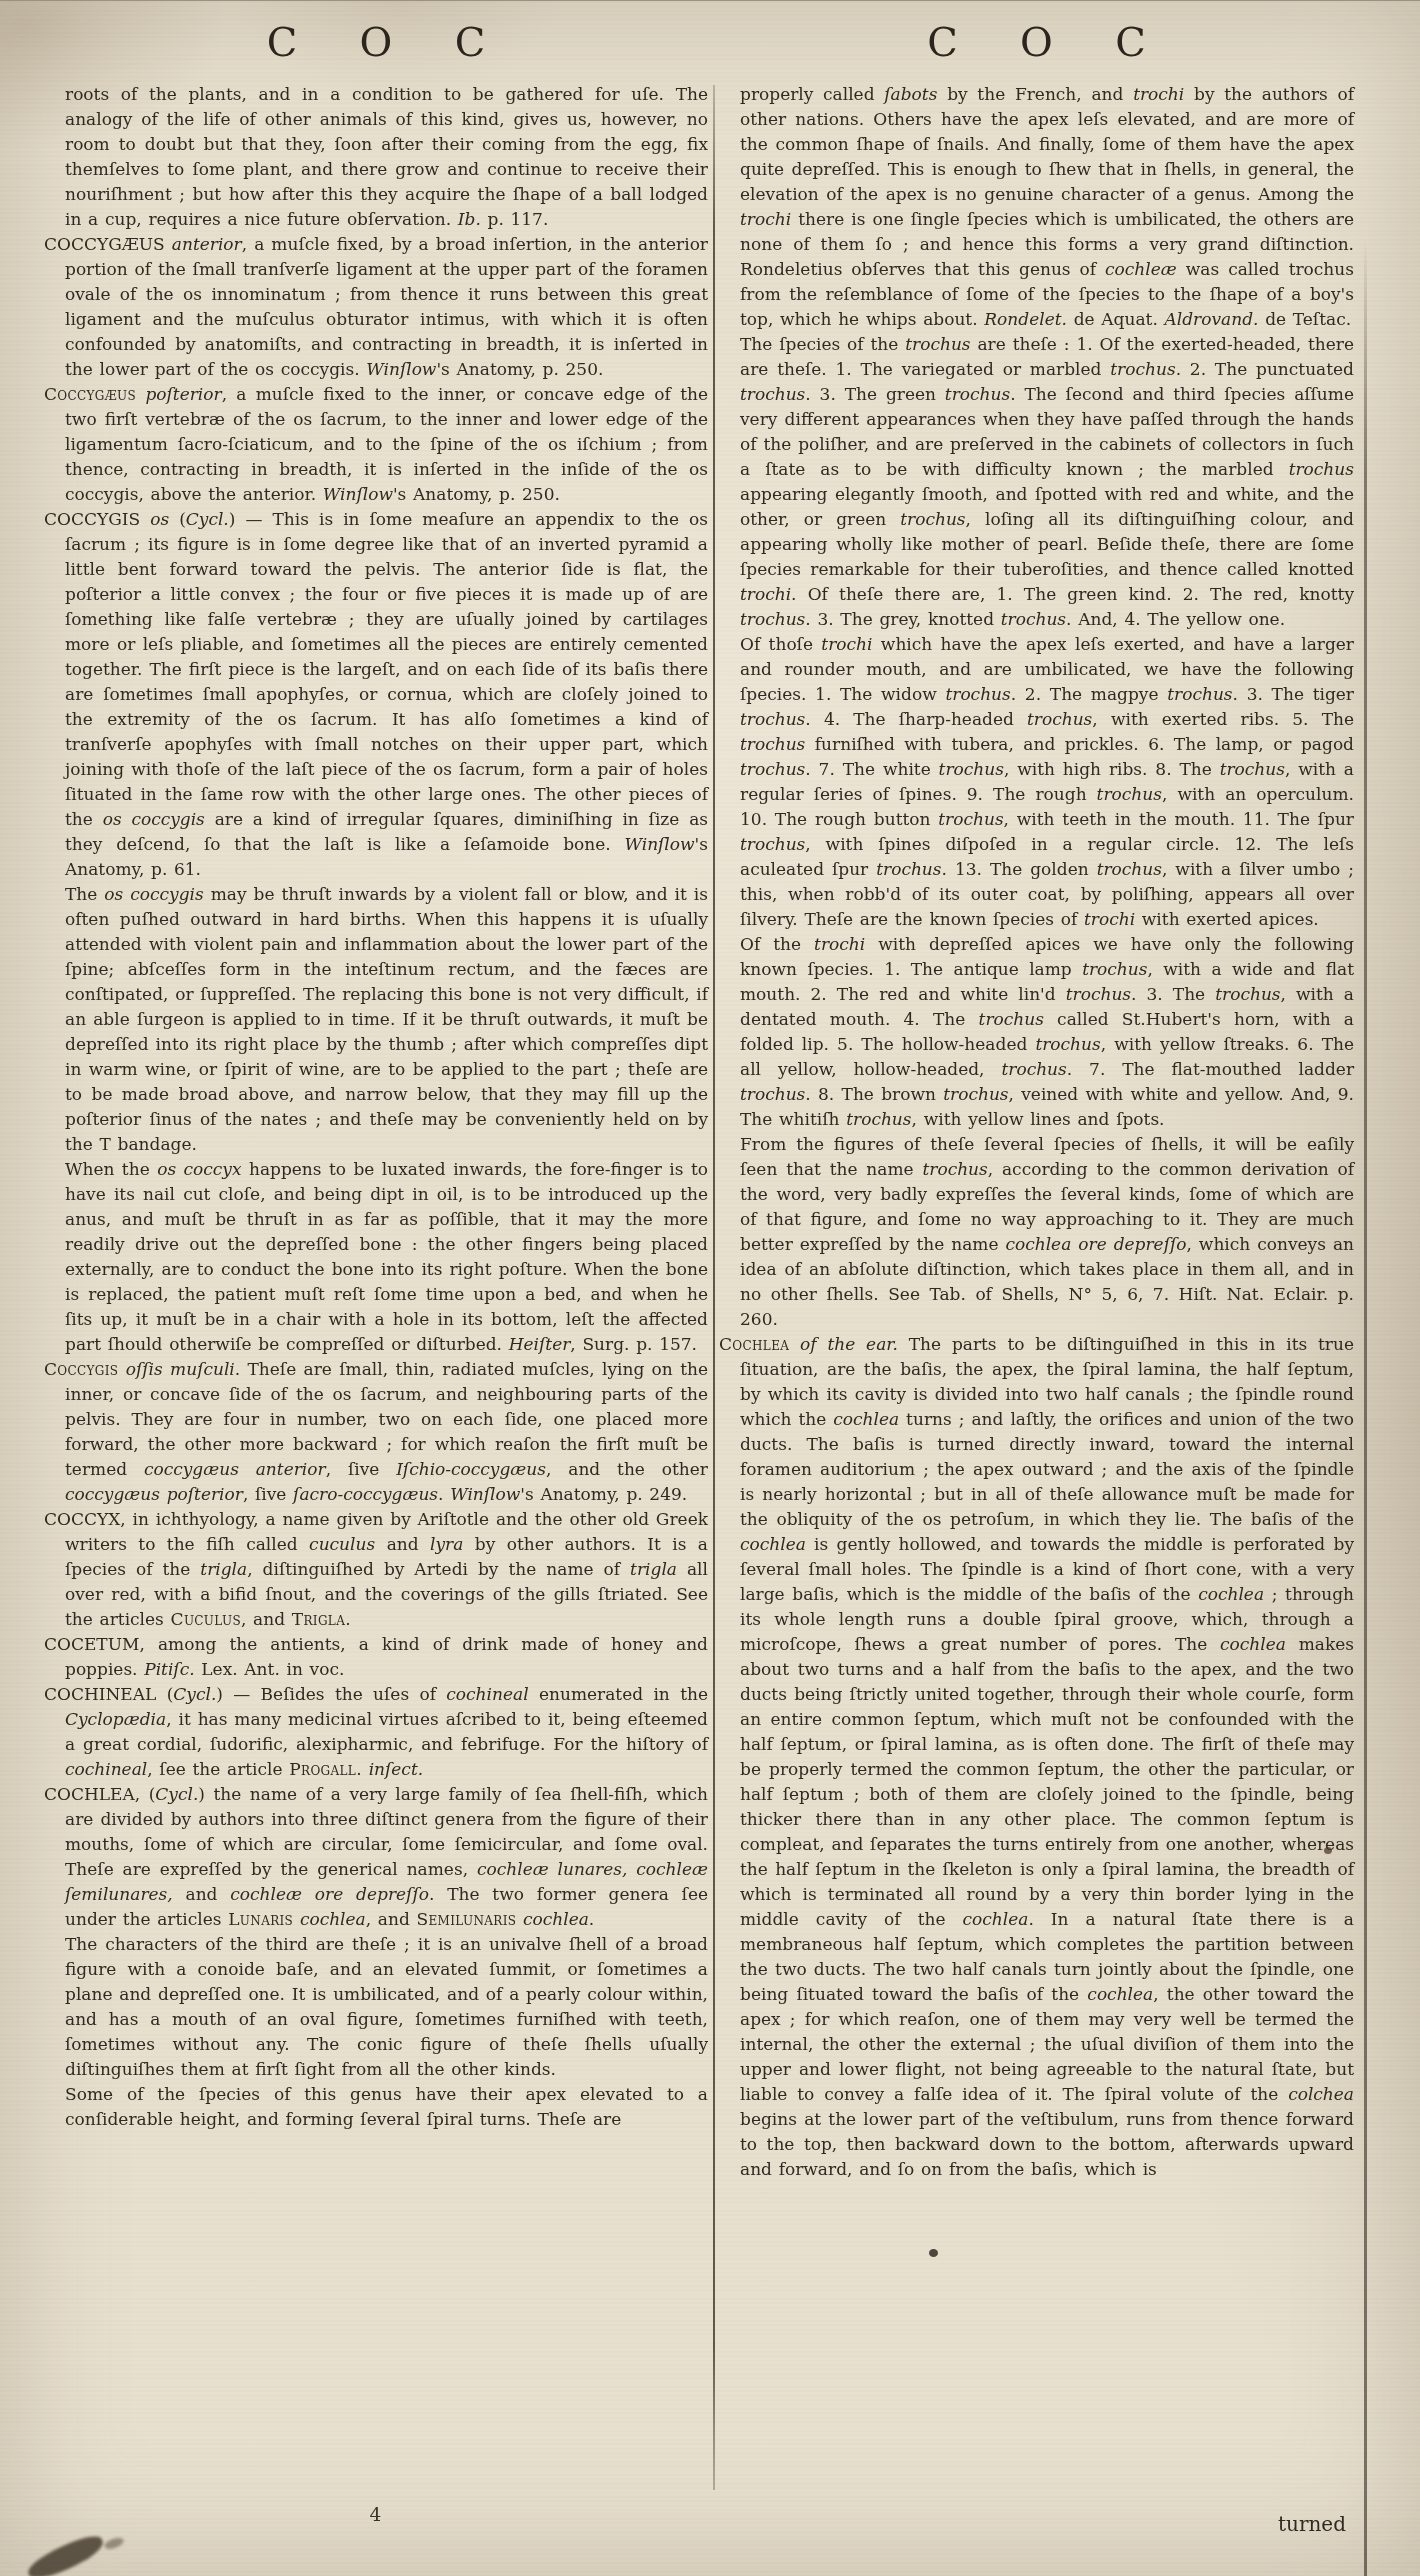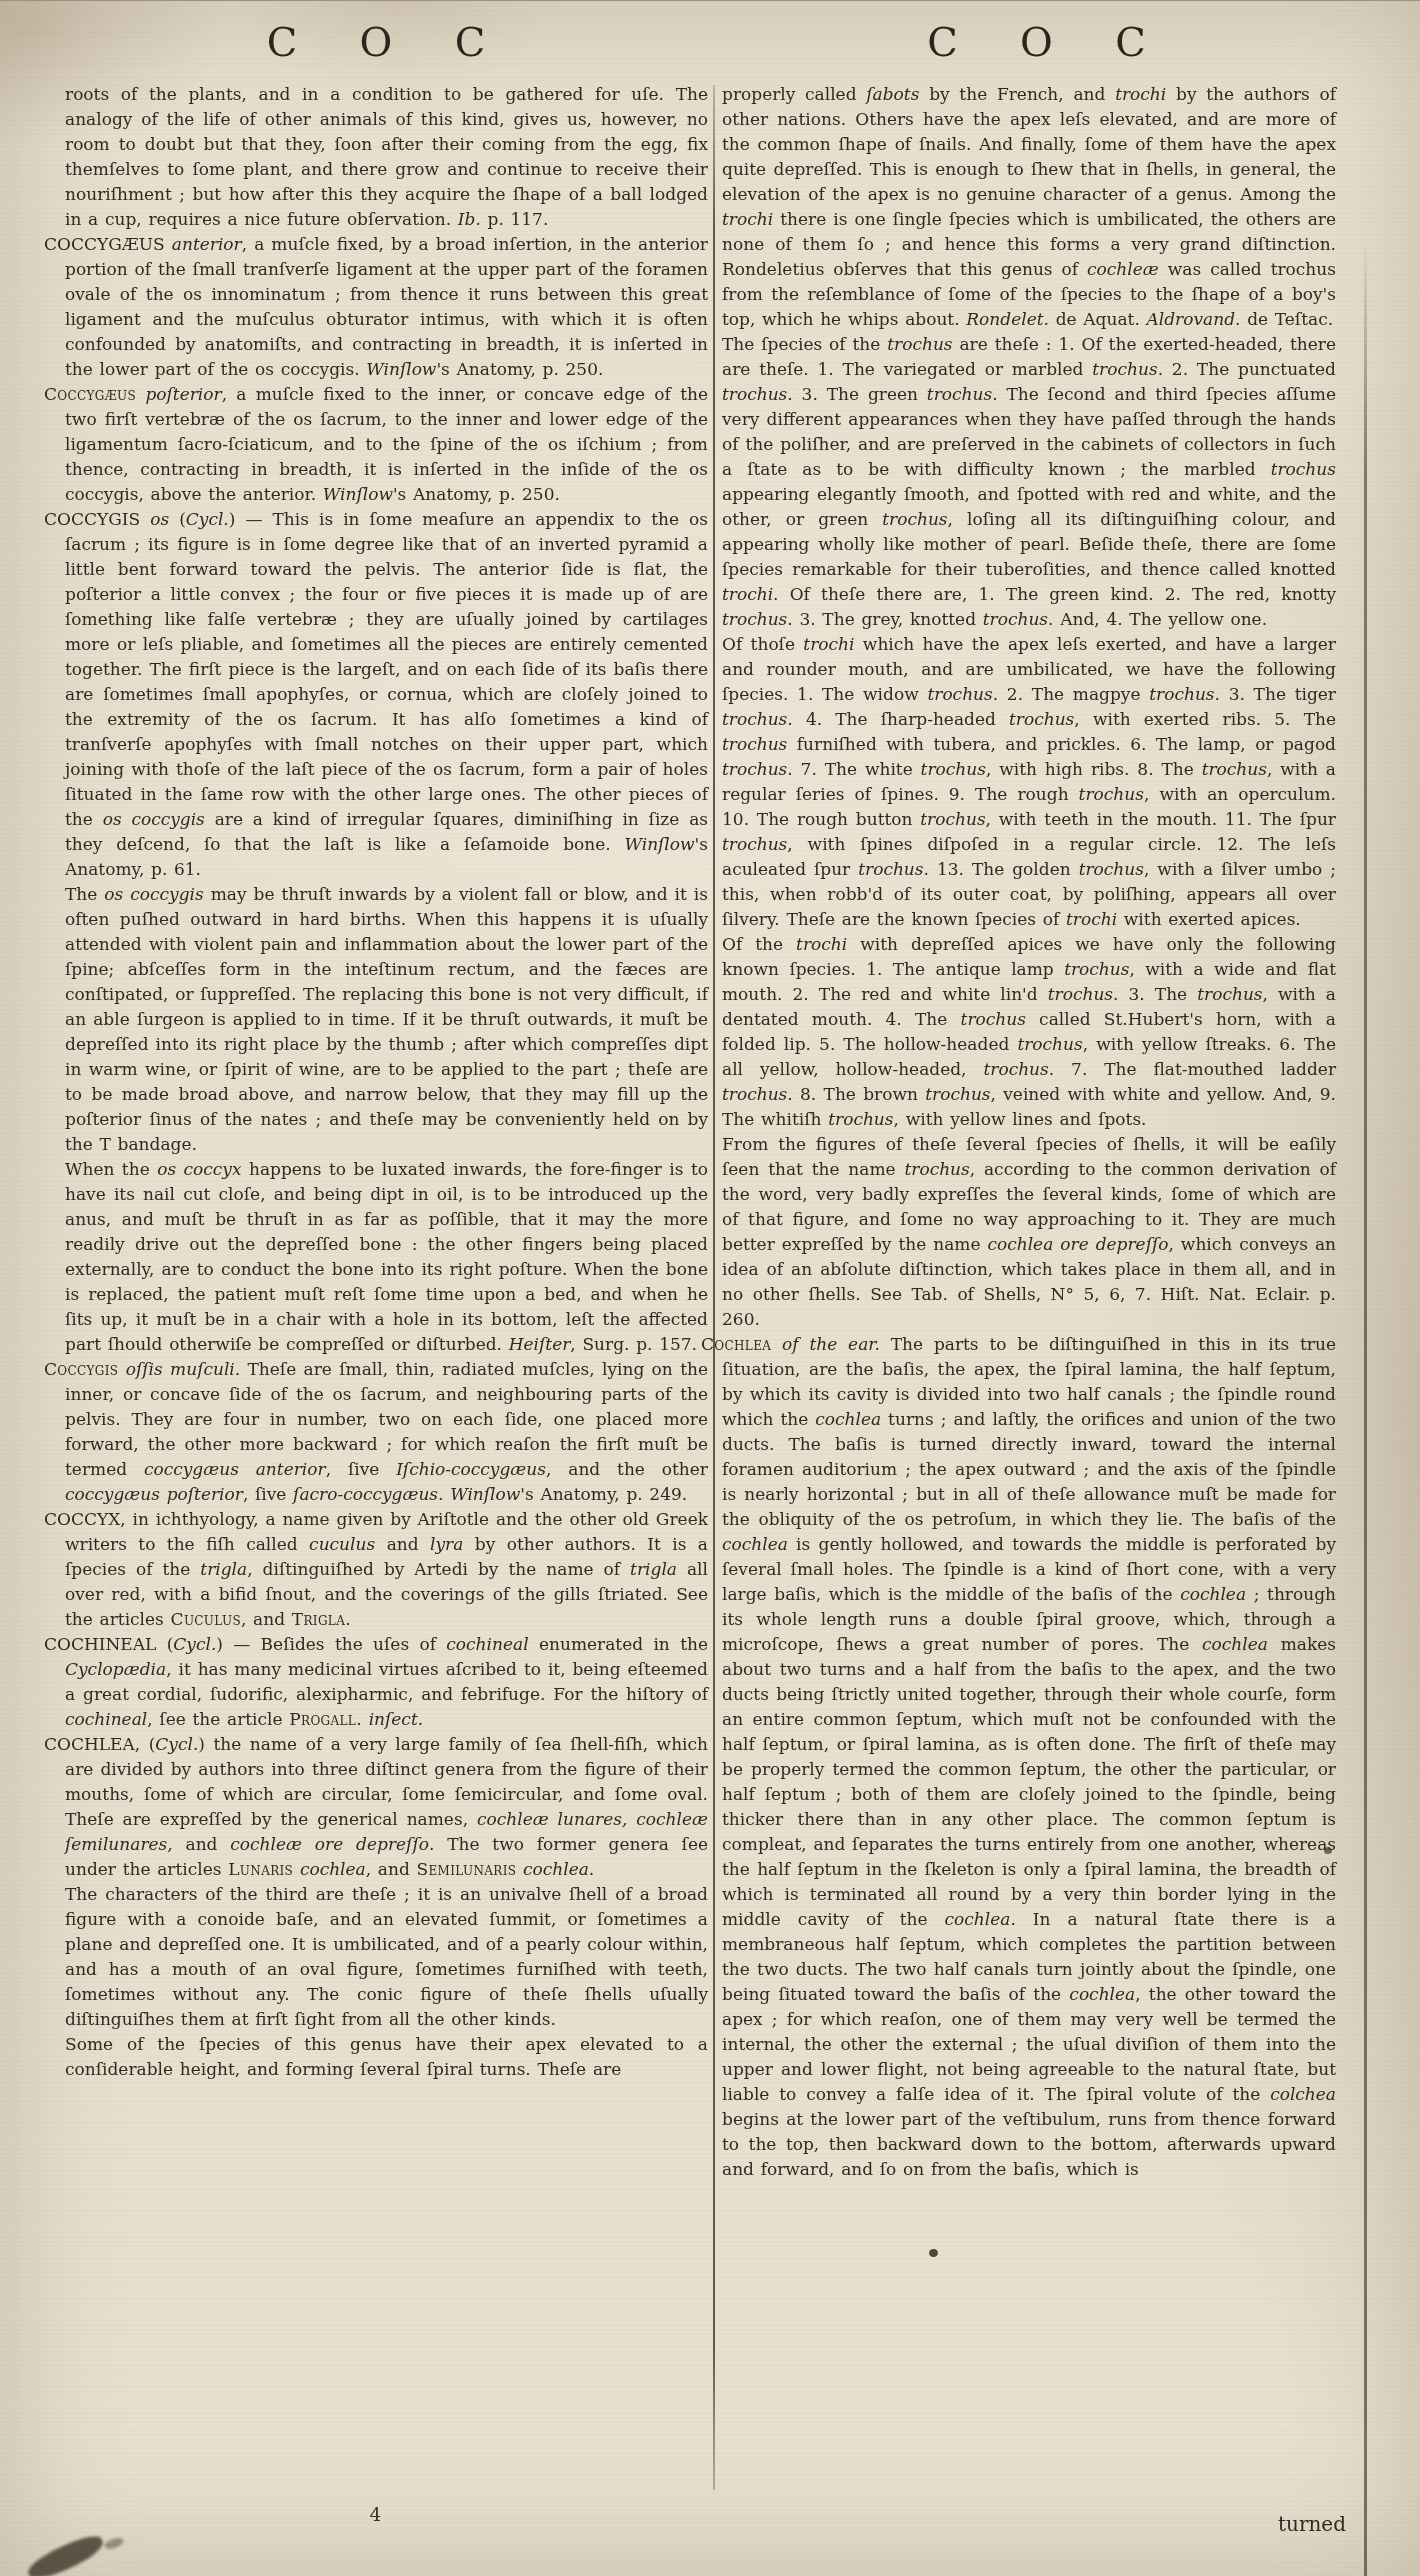--- a/index.html
+++ b/index.html
@@ -25,21 +25,21 @@
     text-align:center;color:#2b251d;
   }
   .head-left{left:44px;width:664px;}
   .head-right{left:719px;width:635px;}
   .col{
     position:absolute;top:81px;
     font-size:17px;line-height:25px;
     text-align:justify;word-spacing:1.3px;
   }
   .col-left{left:44px;width:664px;}
-  .col-right{left:701px;width:635px;}
+  .col-right{left:719px;width:635px;}
   .col p{margin:0;padding-left:21px;}
   .col p.hang{text-indent:-21px;}
   .col p.flush{text-indent:0;}
   .i{font-style:italic;}
   .sc{font-variant:small-caps;letter-spacing:.02em;}
   .column-divider{
     position:absolute;left:713px;top:84px;height:2405px;width:1.8px;
     background:linear-gradient(180deg, rgba(62,52,40,.25), rgba(62,52,40,.8) 6%, rgba(62,52,40,.8) 94%, rgba(62,52,40,.3));
   }
   .page-edge-line{
@@ -79,20 +79,21 @@
 
   <div class="col col-left" id="col-left">
       <p class="flush"><span>roots of the plants, and in a condition to be gathered for uſe. The analogy of the life of other animals of this kind, gives us, however, no room to doubt but that they, ſoon after their coming from the egg, fix themſelves to ſome plant, and there grow and continue to receive their nouriſhment ; but how after this they acquire the ſhape of a ball lodged in a cup, requires a nice future obſervation. </span><span class="i">Ib.</span><span> p. 117.</span></p>
       <p class="hang"><span>COCCYGÆUS </span><span class="i">anterior</span><span>, a muſcle fixed, by a broad inſertion, in the anterior portion of the ſmall tranſverſe ligament at the upper part of the foramen ovale of the os innominatum ; from thence it runs between this great ligament and the muſculus obturator intimus, with which it is often confounded by anatomiſts, and contracting in breadth, it is inſerted in the lower part of the os coccygis. </span><span class="i">Winſlow</span><span>'s Anatomy, p. 250.</span></p>
       <p class="hang"><span class="sc">Coccygæus</span><span> </span><span class="i">poſterior</span><span>, a muſcle fixed to the inner, or concave edge of the two firſt vertebræ of the os ſacrum, to the inner and lower edge of the ligamentum ſacro-ſciaticum, and to the ſpine of the os iſchium ; from thence, contracting in breadth, it is inſerted in the inſide of the os coccygis, above the anterior. </span><span class="i">Winſlow</span><span>'s Anatomy, p. 250.</span></p>
       <p class="hang"><span>COCCYGIS </span><span class="i">os</span><span> (</span><span class="i">Cycl.</span><span>) — This is in ſome meaſure an appendix to the os ſacrum ; its figure is in ſome degree like that of an inverted pyramid a little bent forward toward the pelvis. The anterior ſide is flat, the poſterior a little convex ; the four or five pieces it is made up of are ſomething like falſe vertebræ ; they are uſually joined by cartilages more or leſs pliable, and ſometimes all the pieces are entirely cemented together. The firſt piece is the largeſt, and on each ſide of its baſis there are ſometimes ſmall apophyſes, or cornua, which are cloſely joined to the extremity of the os ſacrum. It has alſo ſometimes a kind of tranſverſe apophyſes with ſmall notches on their upper part, which joining with thoſe of the laſt piece of the os ſacrum, form a pair of holes ſituated in the ſame row with the other large ones. The other pieces of the </span><span class="i">os coccygis</span><span> are a kind of irregular ſquares, diminiſhing in ſize as they deſcend, ſo that the laſt is like a ſeſamoide bone. </span><span class="i">Winſlow</span><span>'s Anatomy, p. 61.</span></p>
       <p class="flush"><span>The </span><span class="i">os coccygis</span><span> may be thruſt inwards by a violent fall or blow, and it is often puſhed outward in hard births. When this happens it is uſually attended with violent pain and inflammation about the lower part of the ſpine; abſceſſes form in the inteſtinum rectum, and the fæces are conſtipated, or ſuppreſſed. The replacing this bone is not very difficult, if an able ſurgeon is applied to in time. If it be thruſt outwards, it muſt be depreſſed into its right place by the thumb ; after which compreſſes dipt in warm wine, or ſpirit of wine, are to be applied to the part ; theſe are to be made broad above, and narrow below, that they may fill up the poſterior ſinus of the nates ; and theſe may be conveniently held on by the T bandage.</span></p>
       <p class="flush"><span>When the </span><span class="i">os coccyx</span><span> happens to be luxated inwards, the fore-finger is to have its nail cut cloſe, and being dipt in oil, is to be introduced up the anus, and muſt be thruſt in as far as poſſible, that it may the more readily drive out the depreſſed bone : the other fingers being placed externally, are to conduct the bone into its right poſture. When the bone is replaced, the patient muſt reſt ſome time upon a bed, and when he ſits up, it muſt be in a chair with a hole in its bottom, leſt the affected part ſhould otherwiſe be compreſſed or diſturbed. </span><span class="i">Heiſter</span><span>, Surg. p. 157.</span></p>
       <p class="hang"><span class="sc">Coccygis</span><span> </span><span class="i">oſſis muſculi</span><span>. Theſe are ſmall, thin, radiated muſcles, lying on the inner, or concave ſide of the os ſacrum, and neighbouring parts of the pelvis. They are four in number, two on each ſide, one placed more forward, the other more backward ; for which reaſon the firſt muſt be termed </span><span class="i">coccygæus anterior</span><span>, ſive </span><span class="i">Iſchio-coccygæus</span><span>, and the other </span><span class="i">coccygæus poſterior</span><span>, ſive </span><span class="i">ſacro-coccygæus</span><span>. </span><span class="i">Winſlow</span><span>'s Anatomy, p. 249.</span></p>
       <p class="hang"><span>COCCYX, in ichthyology, a name given by Ariſtotle and the other old Greek writers to the fiſh called </span><span class="i">cuculus</span><span> and </span><span class="i">lyra</span><span> by other authors. It is a ſpecies of the </span><span class="i">trigla</span><span>, diſtinguiſhed by Artedi by the name of </span><span class="i">trigla</span><span> all over red, with a bifid ſnout, and the coverings of the gills ſtriated. See the articles </span><span class="sc">Cuculus</span><span>, and </span><span class="sc">Trigla</span><span>.</span></p>
+      <p class="hang"><span>COCETUM, among the antients, a kind of drink made of honey and poppies. </span><span class="i">Pitiſc.</span><span> Lex. Ant. in voc.</span></p>
       <p class="hang"><span>COCHINEAL (</span><span class="i">Cycl.</span><span>) — Beſides the uſes of </span><span class="i">cochineal</span><span> enumerated in the </span><span class="i">Cyclopædia</span><span>, it has many medicinal virtues aſcribed to it, being eſteemed a great cordial, ſudorific, alexipharmic, and febrifuge. For the hiſtory of </span><span class="i">cochineal</span><span>, ſee the article </span><span class="sc">Progall.</span><span> </span><span class="i">inſect.</span></p>
       <p class="hang"><span>COCHLEA, (</span><span class="i">Cycl.</span><span>) the name of a very large family of ſea ſhell-fiſh, which are divided by authors into three diſtinct genera from the figure of their mouths, ſome of which are circular, ſome ſemicircular, and ſome oval. Theſe are expreſſed by the generical names, </span><span class="i">cochleæ lunares, cochleæ ſemilunares,</span><span> and </span><span class="i">cochleæ ore depreſſo</span><span>. The two former genera ſee under the articles </span><span class="sc">Lunaris</span><span> </span><span class="i">cochlea</span><span>, and </span><span class="sc">Semilunaris</span><span> </span><span class="i">cochlea</span><span>.</span></p>
       <p class="flush"><span>The characters of the third are theſe ; it is an univalve ſhell of a broad figure with a conoide baſe, and an elevated ſummit, or ſometimes a plane and depreſſed one. It is umbilicated, and of a pearly colour within, and has a mouth of an oval figure, ſometimes furniſhed with teeth, ſometimes without any. The conic figure of theſe ſhells uſually diſtinguiſhes them at firſt ſight from all the other kinds.</span></p>
       <p class="flush"><span>Some of the ſpecies of this genus have their apex elevated to a conſiderable height, and forming ſeveral ſpiral turns. Theſe are</span></p>
     </div>
   <div class="col col-right" id="col-right">
       <p class="flush"><span>properly called </span><span class="i">ſabots</span><span> by the French, and </span><span class="i">trochi</span><span> by the authors of other nations. Others have the apex leſs elevated, and are more of the common ſhape of ſnails. And finally, ſome of them have the apex quite depreſſed. This is enough to ſhew that in ſhells, in general, the elevation of the apex is no genuine character of a genus. Among the </span><span class="i">trochi</span><span> there is one ſingle ſpecies which is umbilicated, the others are none of them ſo ; and hence this forms a very grand diſtinction. Rondeletius obſerves that this genus of </span><span class="i">cochleæ</span><span> was called trochus from the reſemblance of ſome of the ſpecies to the ſhape of a boy's top, which he whips about. </span><span class="i">Rondelet.</span><span> de Aquat. </span><span class="i">Aldrovand.</span><span> de Teſtac.</span></p>
       <p class="flush"><span>The ſpecies of the </span><span class="i">trochus</span><span> are theſe : 1. Of the exerted-headed, there are theſe. 1. The variegated or marbled </span><span class="i">trochus</span><span>. 2. The punctuated </span><span class="i">trochus</span><span>. 3. The green </span><span class="i">trochus</span><span>. The ſecond and third ſpecies aſſume very different appearances when they have paſſed through the hands of the poliſher, and are preſerved in the cabinets of collectors in ſuch a ſtate as to be with difficulty known ; the marbled </span><span class="i">trochus</span><span> appearing elegantly ſmooth, and ſpotted with red and white, and the other, or green </span><span class="i">trochus</span><span>, loſing all its diſtinguiſhing colour, and appearing wholly like mother of pearl. Beſide theſe, there are ſome ſpecies remarkable for their tuberoſities, and thence called knotted </span><span class="i">trochi</span><span>. Of theſe there are, 1. The green kind. 2. The red, knotty </span><span class="i">trochus</span><span>. 3. The grey, knotted </span><span class="i">trochus</span><span>. And, 4. The yellow one.</span></p>
       <p class="flush"><span>Of thoſe </span><span class="i">trochi</span><span> which have the apex leſs exerted, and have a larger and rounder mouth, and are umbilicated, we have the following ſpecies. 1. The widow </span><span class="i">trochus</span><span>. 2. The magpye </span><span class="i">trochus</span><span>. 3. The tiger </span><span class="i">trochus</span><span>. 4. The ſharp-headed </span><span class="i">trochus</span><span>, with exerted ribs. 5. The </span><span class="i">trochus</span><span> furniſhed with tubera, and prickles. 6. The lamp, or pagod </span><span class="i">trochus</span><span>. 7. The white </span><span class="i">trochus</span><span>, with high ribs. 8. The </span><span class="i">trochus</span><span>, with a regular ſeries of ſpines. 9. The rough </span><span class="i">trochus</span><span>, with an operculum. 10. The rough button </span><span class="i">trochus</span><span>, with teeth in the mouth. 11. The ſpur </span><span class="i">trochus</span><span>, with ſpines diſpoſed in a regular circle. 12. The leſs aculeated ſpur </span><span class="i">trochus</span><span>. 13. The golden </span><span class="i">trochus</span><span>, with a ſilver umbo ; this, when robb'd of its outer coat, by poliſhing, appears all over ſilvery. Theſe are the known ſpecies of </span><span class="i">trochi</span><span> with exerted apices.</span></p>
       <p class="flush"><span>Of the </span><span class="i">trochi</span><span> with depreſſed apices we have only the following known ſpecies. 1. The antique lamp </span><span class="i">trochus</span><span>, with a wide and flat mouth. 2. The red and white lin'd </span><span class="i">trochus</span><span>. 3. The </span><span class="i">trochus</span><span>, with a dentated mouth. 4. The </span><span class="i">trochus</span><span> called St.Hubert's horn, with a folded lip. 5. The hollow-headed </span><span class="i">trochus</span><span>, with yellow ſtreaks. 6. The all yellow, hollow-headed, </span><span class="i">trochus</span><span>. 7. The flat-mouthed ladder </span><span class="i">trochus</span><span>. 8. The brown </span><span class="i">trochus</span><span>, veined with white and yellow. And, 9. The whitiſh </span><span class="i">trochus</span><span>, with yellow lines and ſpots.</span></p>

